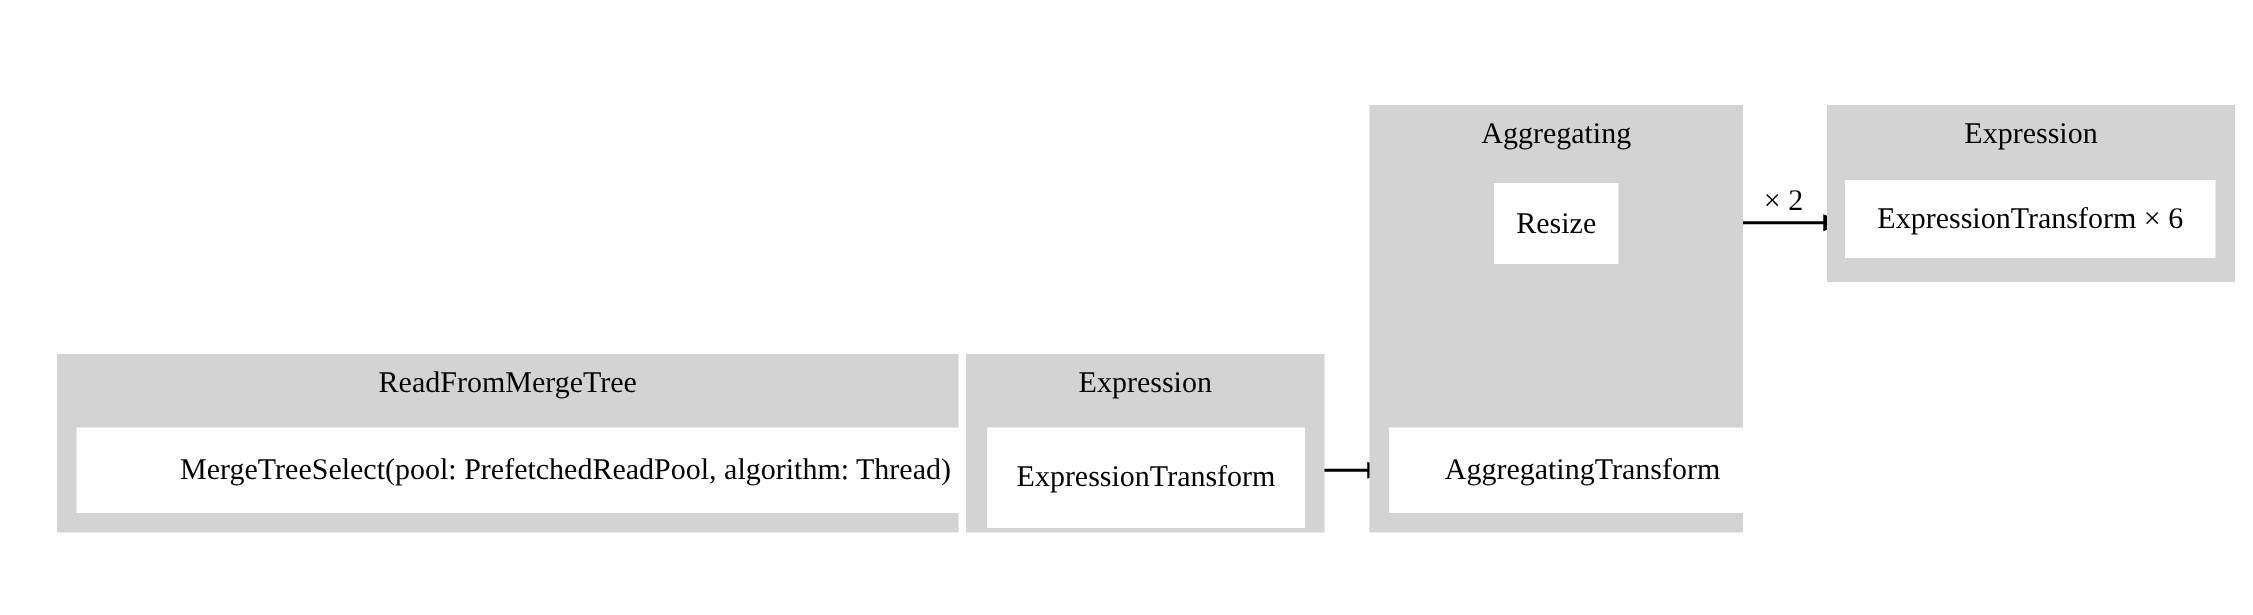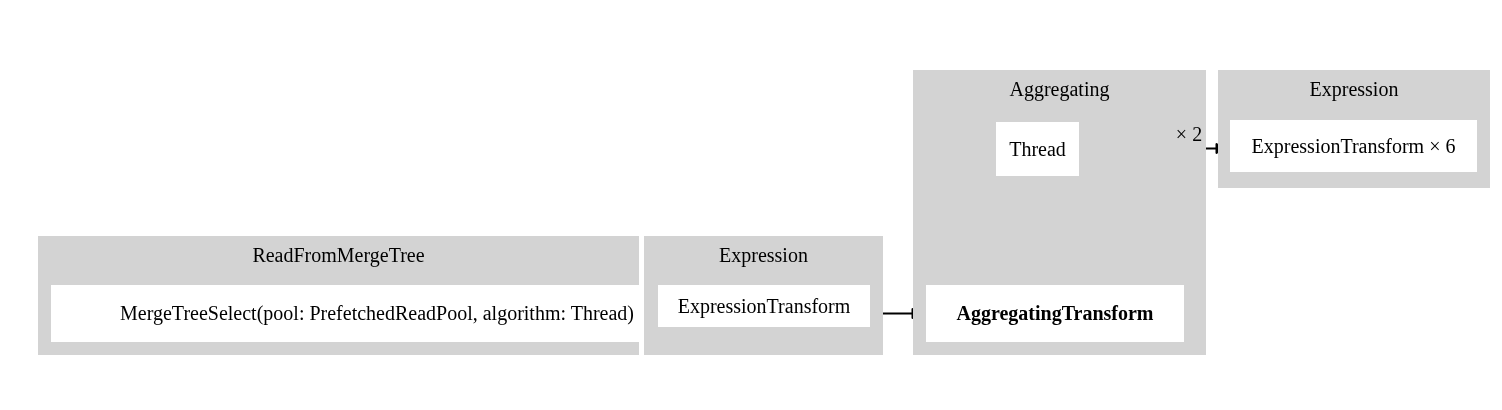--- a/index.html
+++ b/index.html
@@ -54,25 +54,25 @@
     align-items: center;
     justify-content: center;
     font-size: 20px;
     white-space: nowrap;
   }
   
   .c-read { left: 12px; top: 236px; width: 601px; height: 119px; }
   .n-mergetreeselect { left: 13px; top: 49px; width: 652px; height: 57px; }
   
   .c-expr1 { left: 644px; top: 236px; width: 239px; height: 119px; }
-  .n-exprtransform { left: 14px; top: 49px; width: 212px; height: 42px; }
+  .n-exprtransform { left: 14px; top: 49px; width: 212px; height: 67px; }
   
   .c-agg { left: 913px; top: 70px; width: 249px; height: 285px; }
   .n-resize { left: 83px; top: 52px; width: 83px; height: 54px; }
-  .n-aggtransform { left: 13px; top: 215px; width: 258px; height: 57px; font-weight: bold; }
+  .n-aggtransform { left: 13px; top: 215px; width: 258px; height: 57px; }
   
   .c-expr2 { left: 1218px; top: 70px; width: 272px; height: 118px; }
   .n-exprtransform2 { left: 12px; top: 50px; width: 247px; height: 52px; }
   
   .edge-label {
     position: absolute;
     left: 1159px;
     top: 122px;
     width: 60px;
     height: 24px;
@@ -109,23 +109,23 @@
   <div class="cluster c-read" style="background: rgb(211, 211, 211); margin-left: 26px;">
     <div class="cluster-title">ReadFromMergeTree</div>
     <div class="node n-mergetreeselect" style="background: rgb(255, 255, 255);">MergeTreeSelect(pool: PrefetchedReadPool, algorithm: Thread)</div>
   </div>
 
   <div class="cluster c-expr1" style="background: rgb(211, 211, 211);">
     <div class="cluster-title">Expression</div>
     <div class="node n-exprtransform" style="background: rgb(255, 255, 255);">ExpressionTransform</div>
   </div>
 
-  <div class="cluster c-agg" style="background: rgb(211, 211, 211); padding-left: 44px;">
+  <div class="cluster c-agg" style="background: rgb(211, 211, 211);">
     <div class="cluster-title">Aggregating</div>
-    <div class="node n-resize" style="background: rgb(255, 255, 255);">Thread</div>
+    <div class="node n-resize" style="background: rgb(255, 255, 255);">Resize</div>
     <div class="node n-aggtransform" style="background: rgb(255, 255, 255);">AggregatingTransform</div>
   </div>
 
   <div class="cluster c-expr2" style="background: rgb(211, 211, 211);">
     <div class="cluster-title">Expression</div>
     <div class="node n-exprtransform2" style="background: rgb(255, 255, 255);">ExpressionTransform × 6</div>
   </div>
 
   <div class="edge-label">× 2</div>
 

